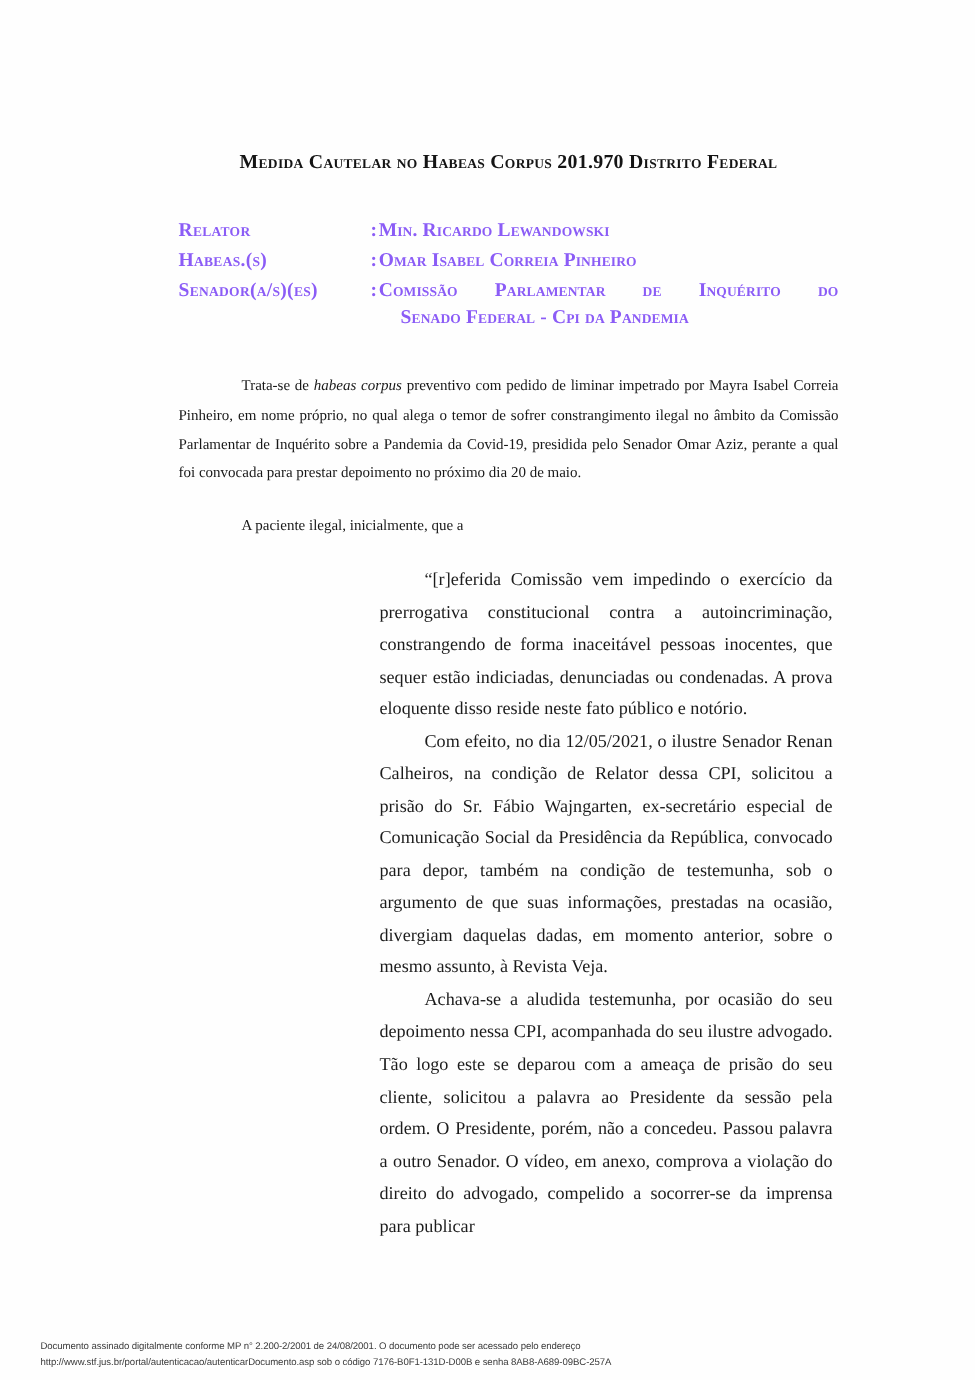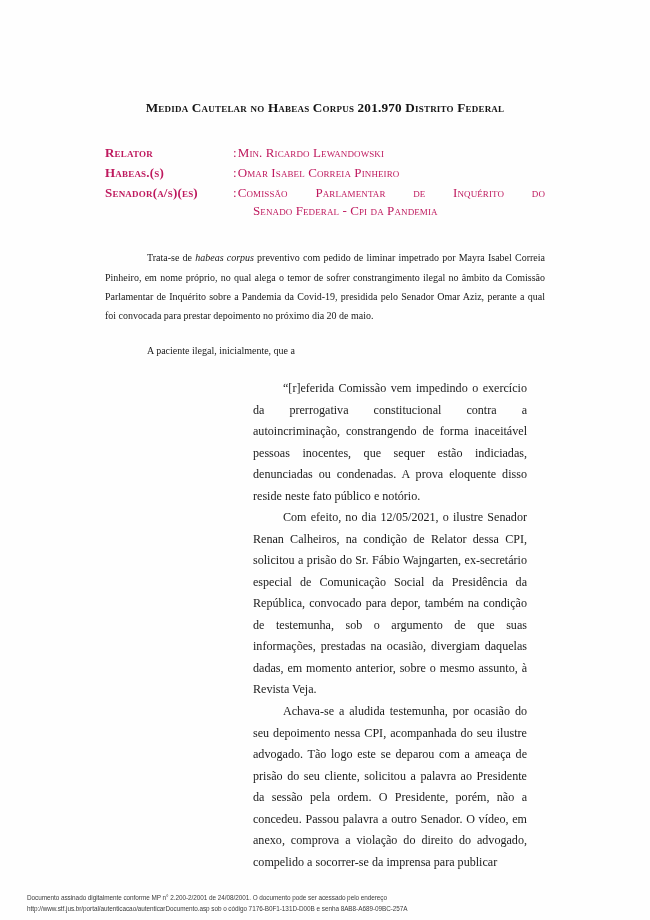--- a/index.html
+++ b/index.html
@@ -19,21 +19,21 @@
   }
 
   .page {
     position: absolute;
     inset: 0;
     background: #fefefe;
   }
 
   .content {
     position: absolute;
-    left: 105px;
+    left: 119px;
     top: 100px;
     width: 440px;
   }
 
   
   .doc-title {
     font-variant: small-caps;
     font-weight: bold;
     font-size: 13.2px;
     letter-spacing: 0.2px;
@@ -48,30 +48,30 @@
     width: 100%;
     border-collapse: collapse;
     margin-bottom: 26px;
   }
   .parties td {
     vertical-align: top;
     padding: 0 0 1.5px 0;
     font-variant: small-caps;
     font-size: 13px;
     line-height: 1.42;
-    color: #be185d;
+    color: #8b5cf6;
   }
   .parties td.label {
     width: 128px;
     font-weight: bold;
     letter-spacing: 0.2px;
     white-space: nowrap;
   }
   .parties td.value {
-    font-weight: normal;
+    font-weight: bold;
     letter-spacing: 0.1px;
   }
   .parties td.value .colon { margin-right: 1px; }
   .value-just {
     text-align: justify;
     text-align-last: justify;
     display: block;
   }
   .value-cont {
     display: block;
@@ -87,21 +87,21 @@
     text-indent: 42px;
     margin: 0 0 16px 0;
     color: #181818;
     hyphens: none;
   }
   p.body.last-loose { text-align: left; }
   .it { font-style: italic; }
 
   
   .quote {
-    margin: 18px;
+    margin: 4px;
     padding: 0 0 0 130px;
     font-family: Liberation Serif, serif;
   }
   .quote p {
     font-size: 12.1px;
     line-height: 1.78;
     text-align: justify;
     text-indent: 30px;
     margin: 0;
     color: #1b1b1b;

